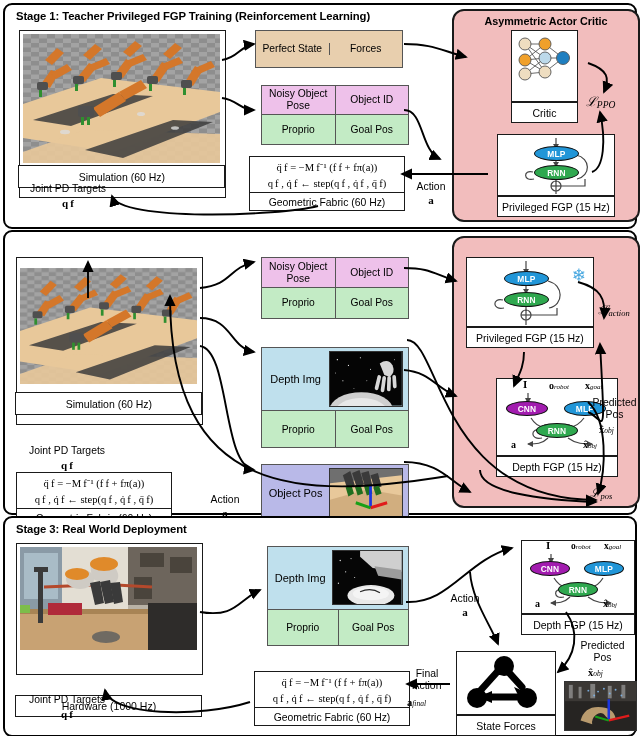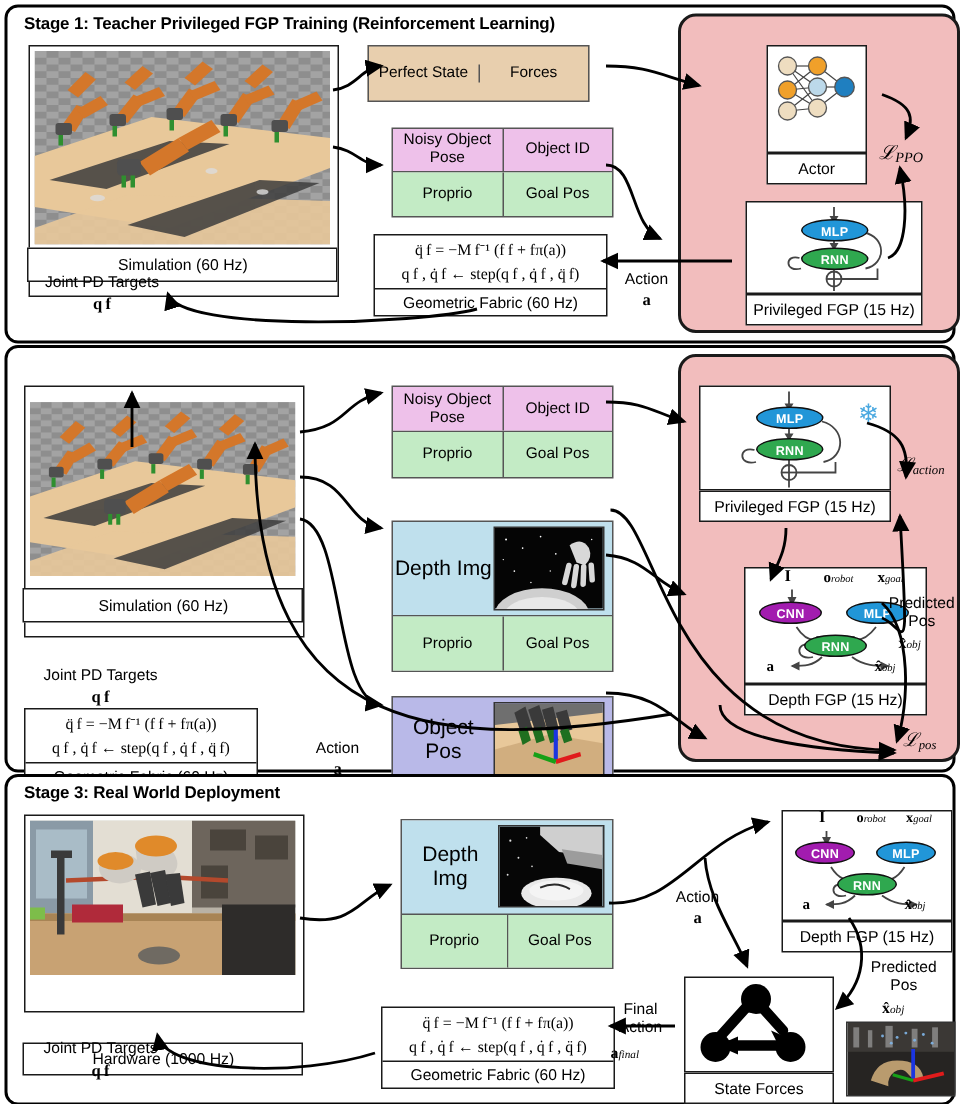--- a/index.html
+++ b/index.html
@@ -48,21 +48,21 @@
 
   .tan{background:#e8cfae;}
   .pinkc{background:#eec1ea;}
   .greenc{background:#c3ebc5;}
   .bluec{background:#bfe0ed;}
   .lavc{background:#b9b9e8;}
 
   
   .mediabox{position:absolute;box-sizing:border-box;border:1.6px solid #555;}
   .mediabox .top{display:flex;align-items:center;box-sizing:border-box;border-bottom:1.4px solid #555;height:64%;}
-  .mediabox .top .lbl{flex:0 0 46%;text-align:center;font-size:14px;line-height:1.12;}
+  .mediabox .top .lbl{flex:0 0 46%;text-align:center;font-size:11px;line-height:1.12;}
   .mediabox .top .pic{flex:1;height:86%;margin-right:5px;border:1.2px solid #333;overflow:hidden;position:relative;}
   .mediabox .bot{display:flex;height:36%;box-sizing:border-box;}
   .mediabox .bot .cell{flex:1;display:flex;align-items:center;justify-content:center;
      font-size:10.3px;border-right:1.4px solid #555;box-sizing:border-box;}
   .mediabox .bot .cell:last-child{border-right:none;}
 
   
   .pinkpanel{position:absolute;box-sizing:border-box;background:#f2bdbd;
      border:2.2px solid #1a1a1a;border-radius:12px;}
   .pinkpanel .ptitle{position:absolute;left:0;right:0;top:4px;text-align:center;
@@ -164,21 +164,21 @@
           <ellipse cx="152" cy="94" rx="4" ry="1.8"></ellipse>
         </g>
       </svg>
     </div>
     <div class="capbox" style="left:-1.6px;top:134px;width:207px;height:23px;border-width:1.6px;">Simulation (60 Hz)</div>
   </div>
 
   <div class="txt" style="left:8px;top:178px;width:110px;">Joint PD Targets</div>
   <div class="txt bsym" style="left:8px;top:192px;width:110px;font-size:11px;">q f</div>
 
-  <div class="obs tan" style="left:240px;top:25px;width:148px;height:38px;align-items:center;">
+  <div class="obs tan" style="left:250px;top:25px;width:148px;height:38px;align-items:center;">
     <div class="cell">Perfect State</div>
     <div class="cell">Forces</div>
   </div>
 
   <div class="obsrow" style="left:256px;top:80px;width:148px;height:60px;">
     <div class="r">
       <div class="cell pinkc">Noisy Object Pose</div>
       <div class="cell pinkc">Object ID</div>
     </div>
     <div class="r">
@@ -192,20 +192,21 @@
       <div class="eq">q̈ f = −M f⁻¹ (f f + fπ(a))</div>
       <div class="eq">q f , q̇ f ← step(q f , q̇ f , q̈ f)</div>
     </div>
     <div class="cap">Geometric Fabric (60 Hz)</div>
   </div>
 
   <div class="txt" style="left:404px;top:176px;width:44px;">Action</div>
   <div class="txt bsym" style="left:404px;top:189px;width:44px;font-size:11px;">a</div>
 
   <div class="pinkpanel" style="left:447px;top:4px;width:188px;height:213px;">
+    <div class="ptitle">Asymmetric Actor Critic</div>
 
     <div class="box" style="left:57px;top:19px;width:67px;height:72px;">
       <svg width="63" height="52" style="left:1px;top:1px;">
         <g stroke="#444" stroke-width=".8" fill="none">
           <line x1="12" y1="12" x2="32" y2="12"></line>
               <line x1="12" y1="12" x2="32" y2="26"></line>
           <line x1="12" y1="12" x2="32" y2="40"></line>
               <line x1="12" y1="28" x2="32" y2="12"></line>
           <line x1="12" y1="28" x2="32" y2="26"></line>
               <line x1="12" y1="28" x2="32" y2="40"></line>
@@ -219,21 +220,21 @@
           <circle cx="12" cy="12" r="6" fill="#eeddc0"></circle>
           <circle cx="12" cy="28" r="6" fill="#f0a02a"></circle>
           <circle cx="12" cy="42" r="6" fill="#eeddc0"></circle>
           <circle cx="32" cy="12" r="6" fill="#f0a02a"></circle>
           <circle cx="32" cy="26" r="6" fill="#bcd9ea"></circle>
           <circle cx="32" cy="40" r="6" fill="#eeddc0"></circle>
           <circle cx="50" cy="26" r="6.5" fill="#1f7fc0"></circle>
         </g>
       </svg>
     </div>
-    <div class="capbox" style="left:57px;top:91px;width:67px;height:21px;">Actor</div>
+    <div class="capbox" style="left:57px;top:91px;width:67px;height:21px;">Critic</div>
 
     <div class="box" style="left:43px;top:123px;width:118px;height:62px;">
       <svg width="114" height="58" style="left:1px;top:1px;">
         <g class="ln-gray">
           <line x1="57" y1="2" x2="57" y2="11"></line>
           <line x1="57" y1="24" x2="57" y2="29"></line>
           <path d="M77 19 C92 22 92 40 78 43"></path>
           <line x1="57" y1="42" x2="57" y2="46"></line>
           <circle cx="57" cy="50" r="5" fill="none"></circle>
           <line x1="52" y1="50" x2="62" y2="50"></line>
@@ -444,21 +445,21 @@
       <div class="pill pmlp" style="left:67px;top:22px;width:42px;height:15px;">MLP</div>
       <div class="pill prnn" style="left:39px;top:44px;width:42px;height:15px;">RNN</div>
       <div class="mtxt bsym" style="left:14px;top:60px;font-size:10px;">a</div>
       <div class="mtxt" style="left:86px;top:60px;font-size:10px;font-style:normal;font-weight:bold;">x̂<span style="font-size:7px;font-style:italic;font-weight:normal;">obj</span></div>
     </div>
     <div class="capbox" style="left:42px;top:218px;width:122px;height:21px;">Depth FGP (15 Hz)</div>
 
     <div class="mtxt" style="left:144px;top:63px;font-size:12.5px;">ℒ<span style="font-size:8.5px;vertical-align:-2px;">action</span></div>
     <div class="txt" style="left:133px;top:159px;width:55px;line-height:1.15;">Predicted<br>Pos</div>
     <div class="mtxt" style="left:145px;top:186px;font-size:10.5px;font-style:normal;font-weight:bold;">x̂<span style="font-size:7.5px;font-style:italic;font-weight:normal;">obj</span></div>
-    <div class="mtxt" style="left:148px;top:246px;font-size:12.5px;text-align:center;">ℒ<span style="font-size:8.5px;vertical-align:-2px;">pos</span></div>
+    <div class="mtxt" style="left:136px;top:246px;font-size:12.5px;text-align:center;">ℒ<span style="font-size:8.5px;vertical-align:-2px;">pos</span></div>
   </div>
 </div>
 
 <div class="stage" id="stage3">
   <div class="stage-title">Stage 3: Real World Deployment</div>
 
   <div class="box" style="left:11px;top:25px;width:187px;height:132px;">
     <div class="imgframe" style="left:3px;top:3px;width:177px;height:103px;">
       <svg width="177" height="103" viewBox="0 0 177 103">
         <rect width="177" height="103" fill="#b9b2a6"></rect>

